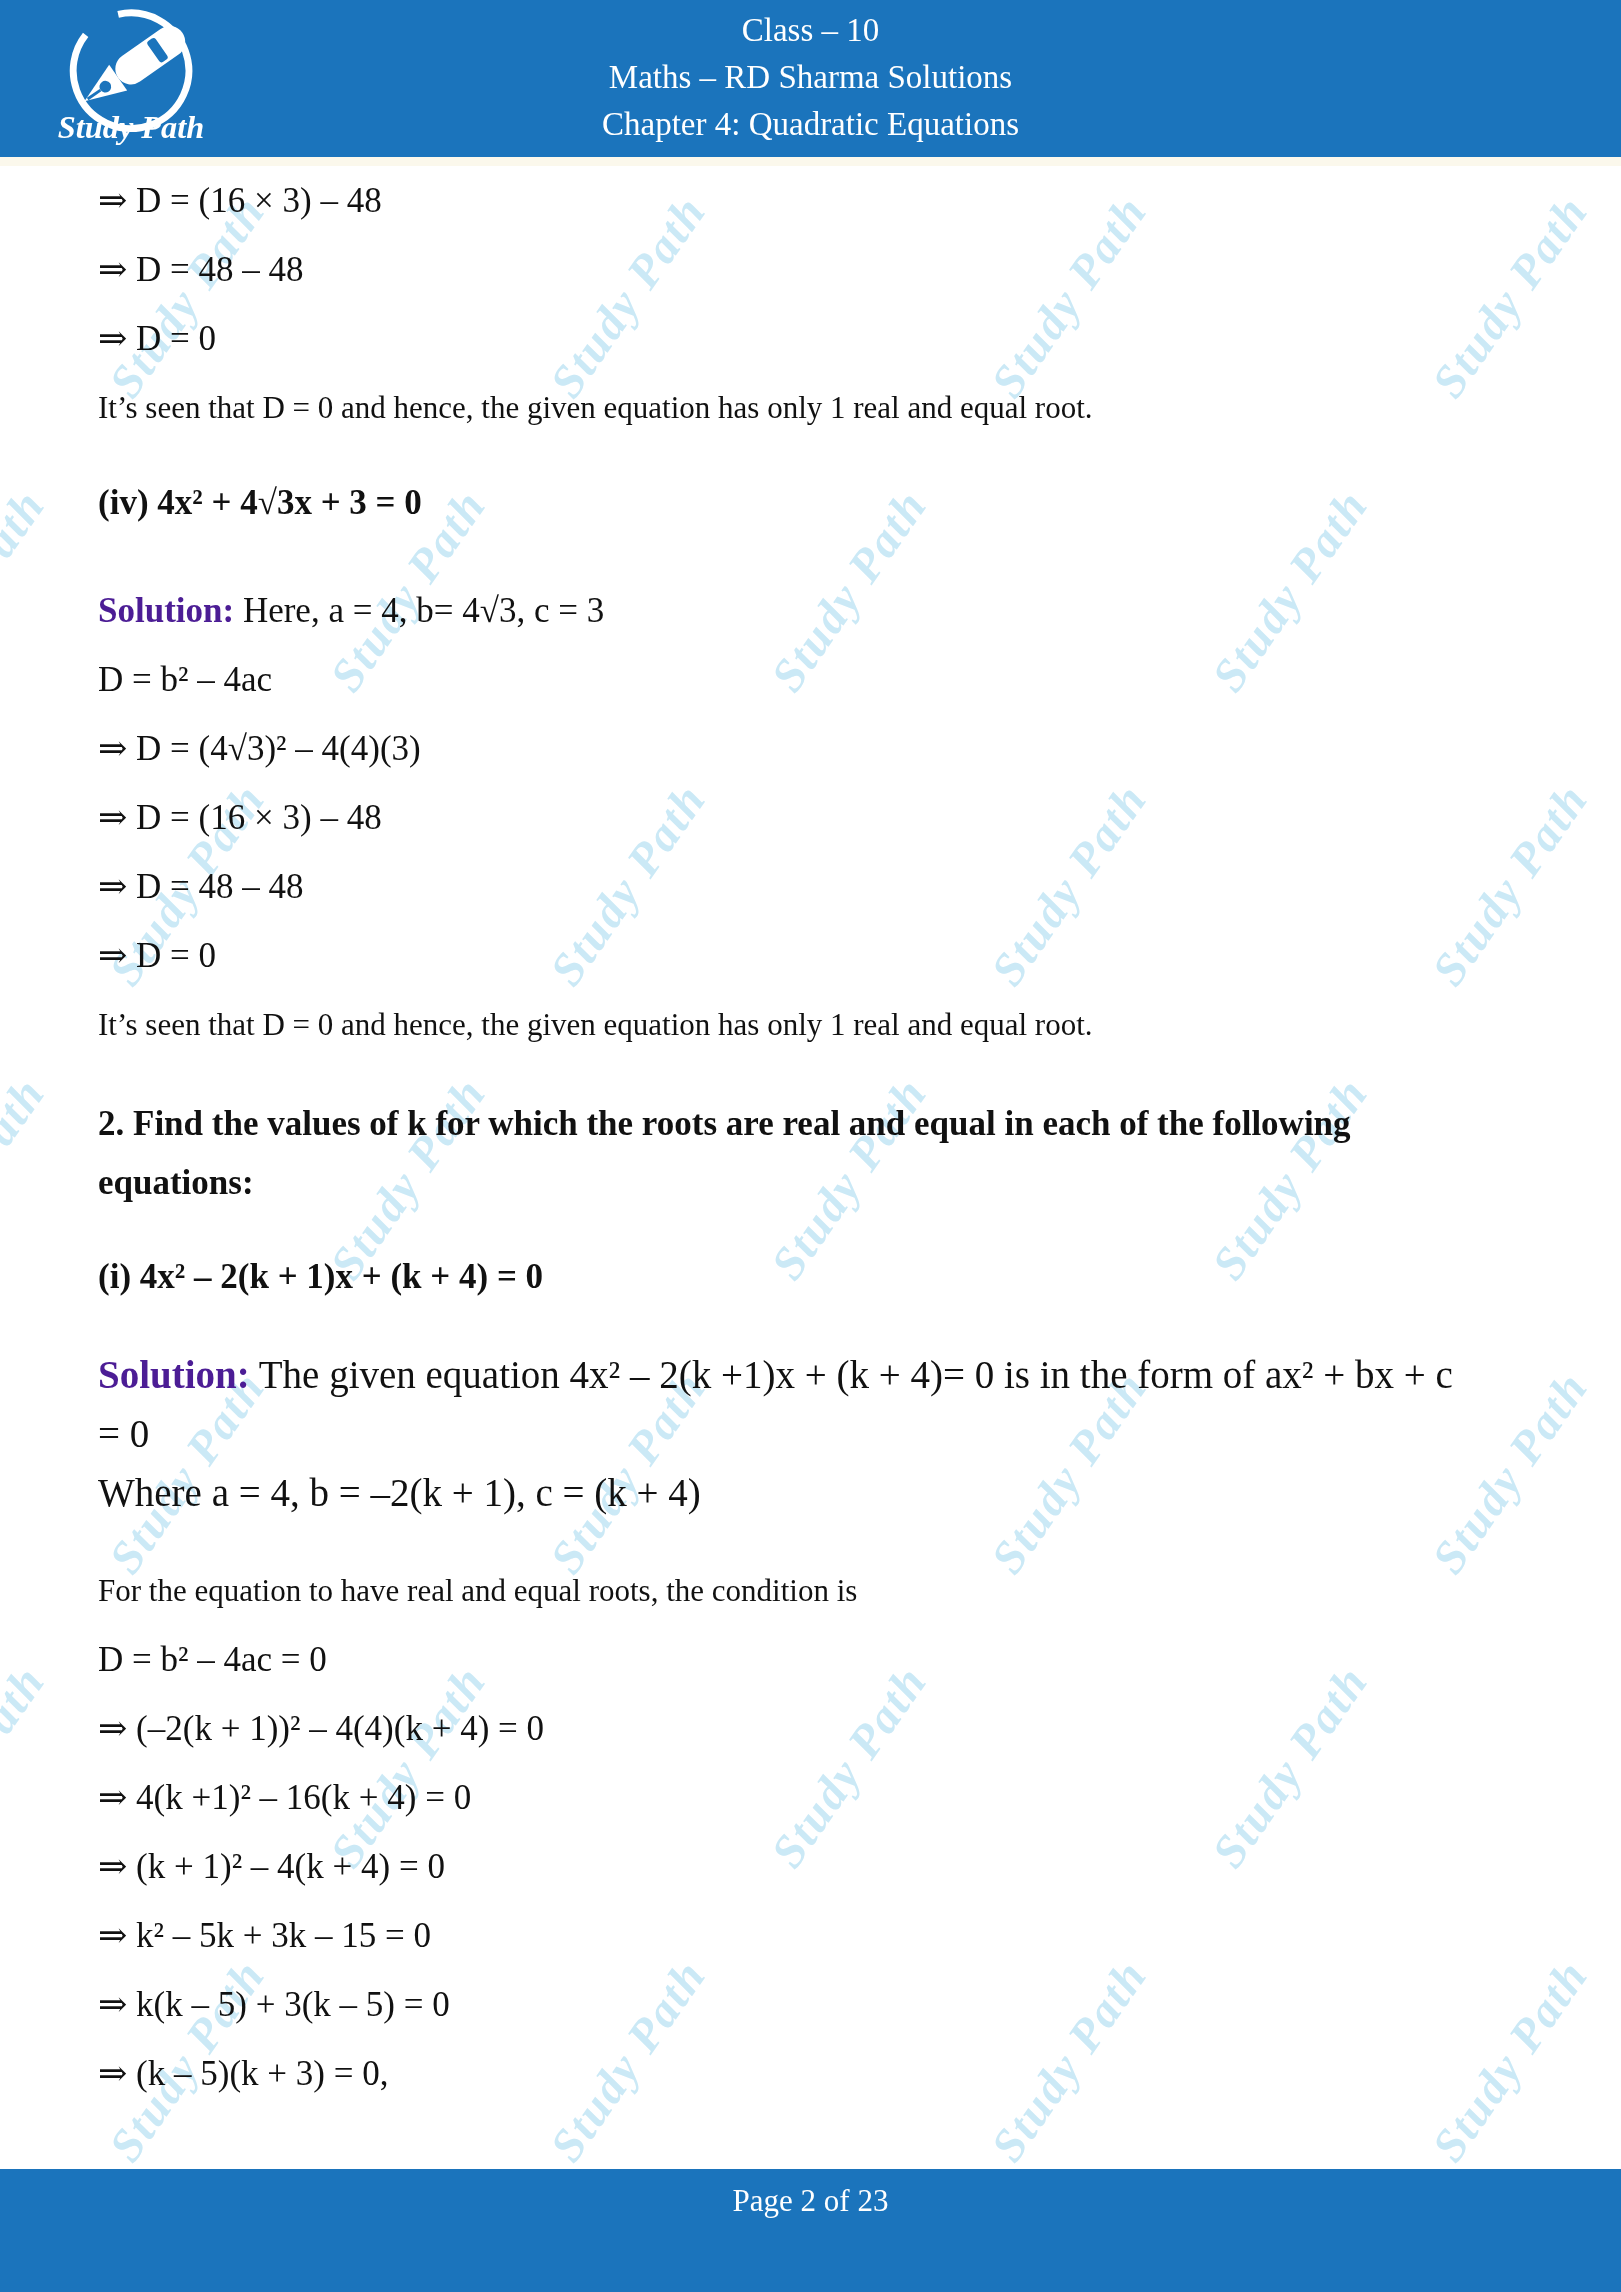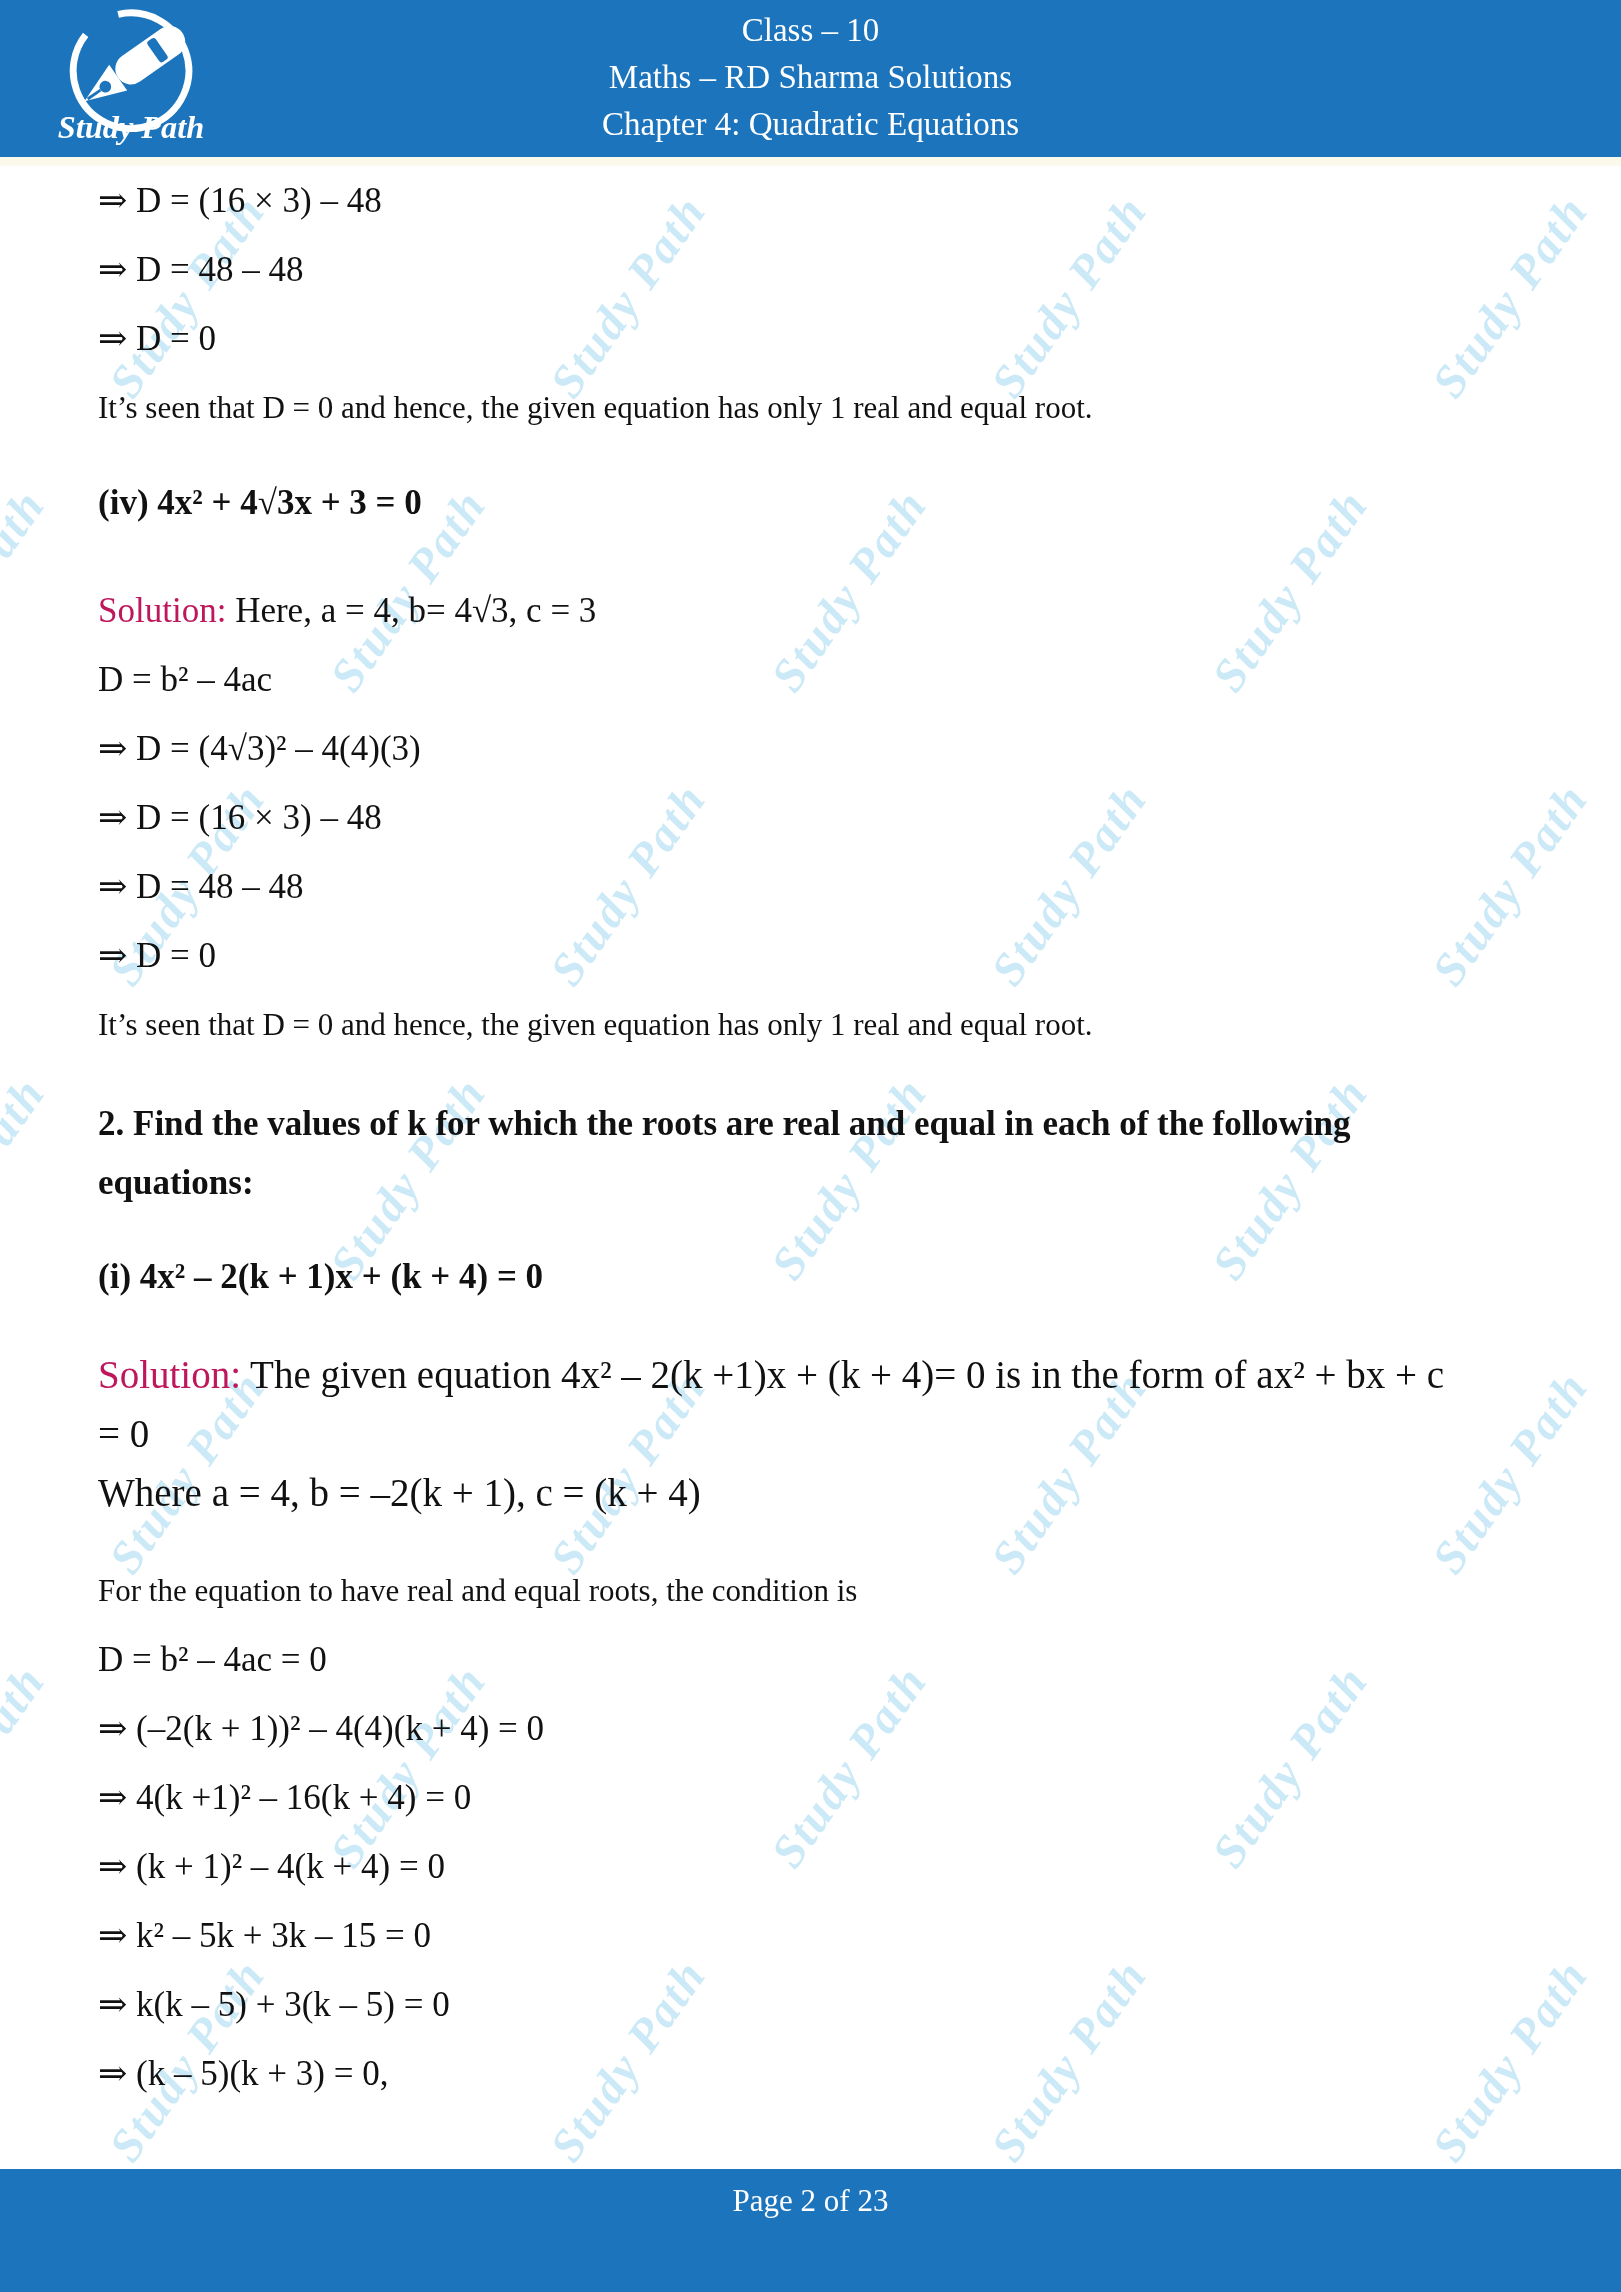--- a/index.html
+++ b/index.html
@@ -50,21 +50,21 @@
 
   
   .content {
     position:absolute; top:166px; left:98px; right:49px; z-index:1;
   }
   .eq   { font-size:35px; line-height:69px; margin:0; white-space:nowrap; }
   .txt  { font-size:31px; line-height:69px; margin:0; }
   .heading { font-weight:bold; font-size:35px; line-height:69px; margin:0; white-space:nowrap; }
   .h2line  { font-weight:bold; font-size:35px; line-height:59px; margin:0; white-space:nowrap; }
   .pline   { font-size:39px; line-height:59px; margin:0; }
-  .sol     { color:#be185d; font-weight:normal; }
+  .sol     { color:#4c1d95; font-weight:bold; }
   .mt26 { margin-top:25.5px; }
   .mt31 { margin-top:30px; }
   .mt35 { margin-top:34px; }
   .mt36 { margin-top:35px; }
   .mt40 { margin-top:39px; }
 
   
   .footer-strip {
     position:absolute; bottom:100px; left:0; right:0; height:6.9px;
     background:#faf8ee; z-index:2;

